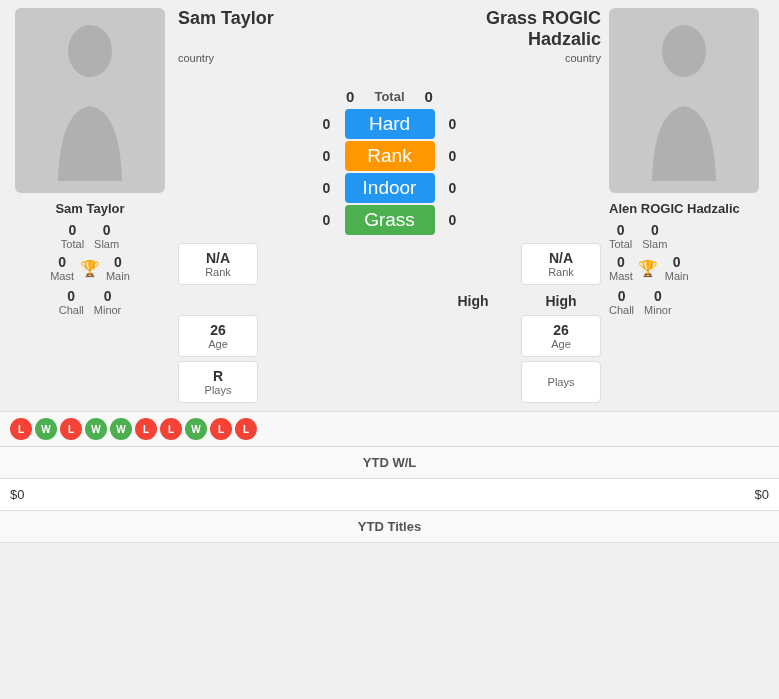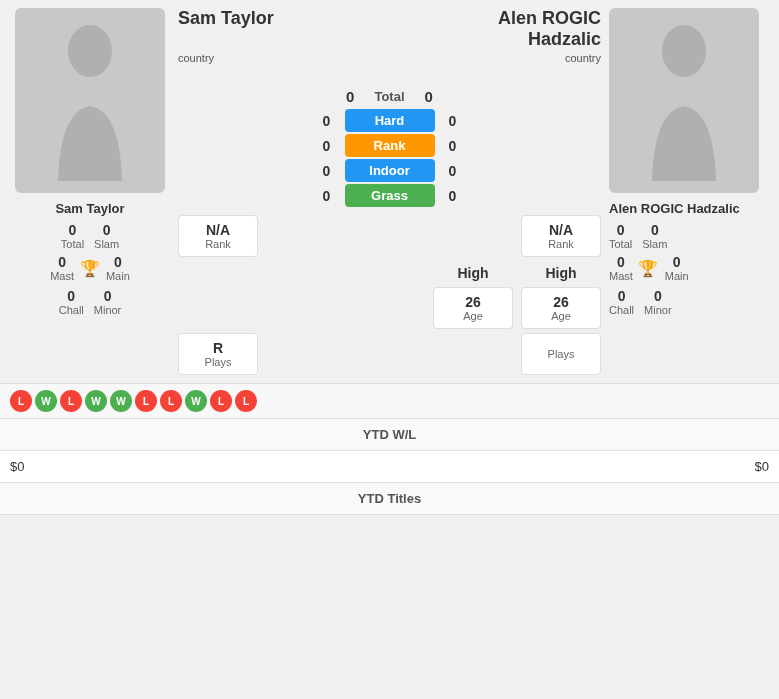--- a/index.html
+++ b/index.html
@@ -99,22 +99,22 @@
       width: 20px;
       text-align: center;
       color: #333;
     }
 
     .surface-badge {
       width: 90px;
       padding: 4px 8px;
       border-radius: 4px;
       text-align: center;
-      font-size: 13px;
-      font-weight: bold;
+      font-size: 19px;
+      font-weight: normal;
       color: white;
     }
 
     .surface-hard { background: #2196F3; }
     .surface-clay { background: #FF9800; }
     .surface-indoor { background: #2196F3; }
     .surface-grass { background: #4CAF50; }
 
     .total-label {
       font-size: 13px;
@@ -298,21 +298,21 @@
           <div class="stat-label">Minor</div>
         </div>
       </div>
     </div>
 
     <div class="center-section">
 
       <div style="display:flex; justify-content:space-between; width:100%; margin-bottom:2px;">
         <div class="player1-name">Sam Taylor</div>
         <div class="player2-name">
-          <span>Alen ROGIC</span>
+          <span>Grass ROGIC</span>
           <br>
           <span>Hadzalic</span>
         </div>
       </div>
 
       <div style="display:flex; justify-content:space-between; width:100%; margin-bottom:4px;">
         <div class="country-flag">country</div>
         <div class="country-flag">country</div>
       </div>
 
@@ -364,21 +364,21 @@
 
       <div style="display:flex; justify-content:flex-end; width:100%; margin-top:4px; gap:8px;">
         <div style="padding:4px 12px; text-align:center; min-width:80px;">
           <div style="font-weight:bold;font-size:14px;">High</div>
         </div>
         <div style="padding:4px 12px; text-align:center; min-width:80px;">
           <div style="font-weight:bold;font-size:14px;">High</div>
         </div>
       </div>
 
-      <div style="display:flex; justify-content:flex-end; width:100%; margin-top:2px; gap:8px;">
+      <div style="display:flex; justify-content:space-between; width:100%; margin-top:2px; gap:8px;">
         <div style="background:white; border:1px solid #ddd; border-radius:4px; padding:6px 12px; text-align:center; min-width:80px;">
           <div style="font-weight:bold;font-size:14px;">26</div>
           <div style="font-size:11px;color:#666;">Age</div>
         </div>
         <div style="background:white; border:1px solid #ddd; border-radius:4px; padding:6px 12px; text-align:center; min-width:80px;">
           <div style="font-weight:bold;font-size:14px;">26</div>
           <div style="font-size:11px;color:#666;">Age</div>
         </div>
       </div>
 

